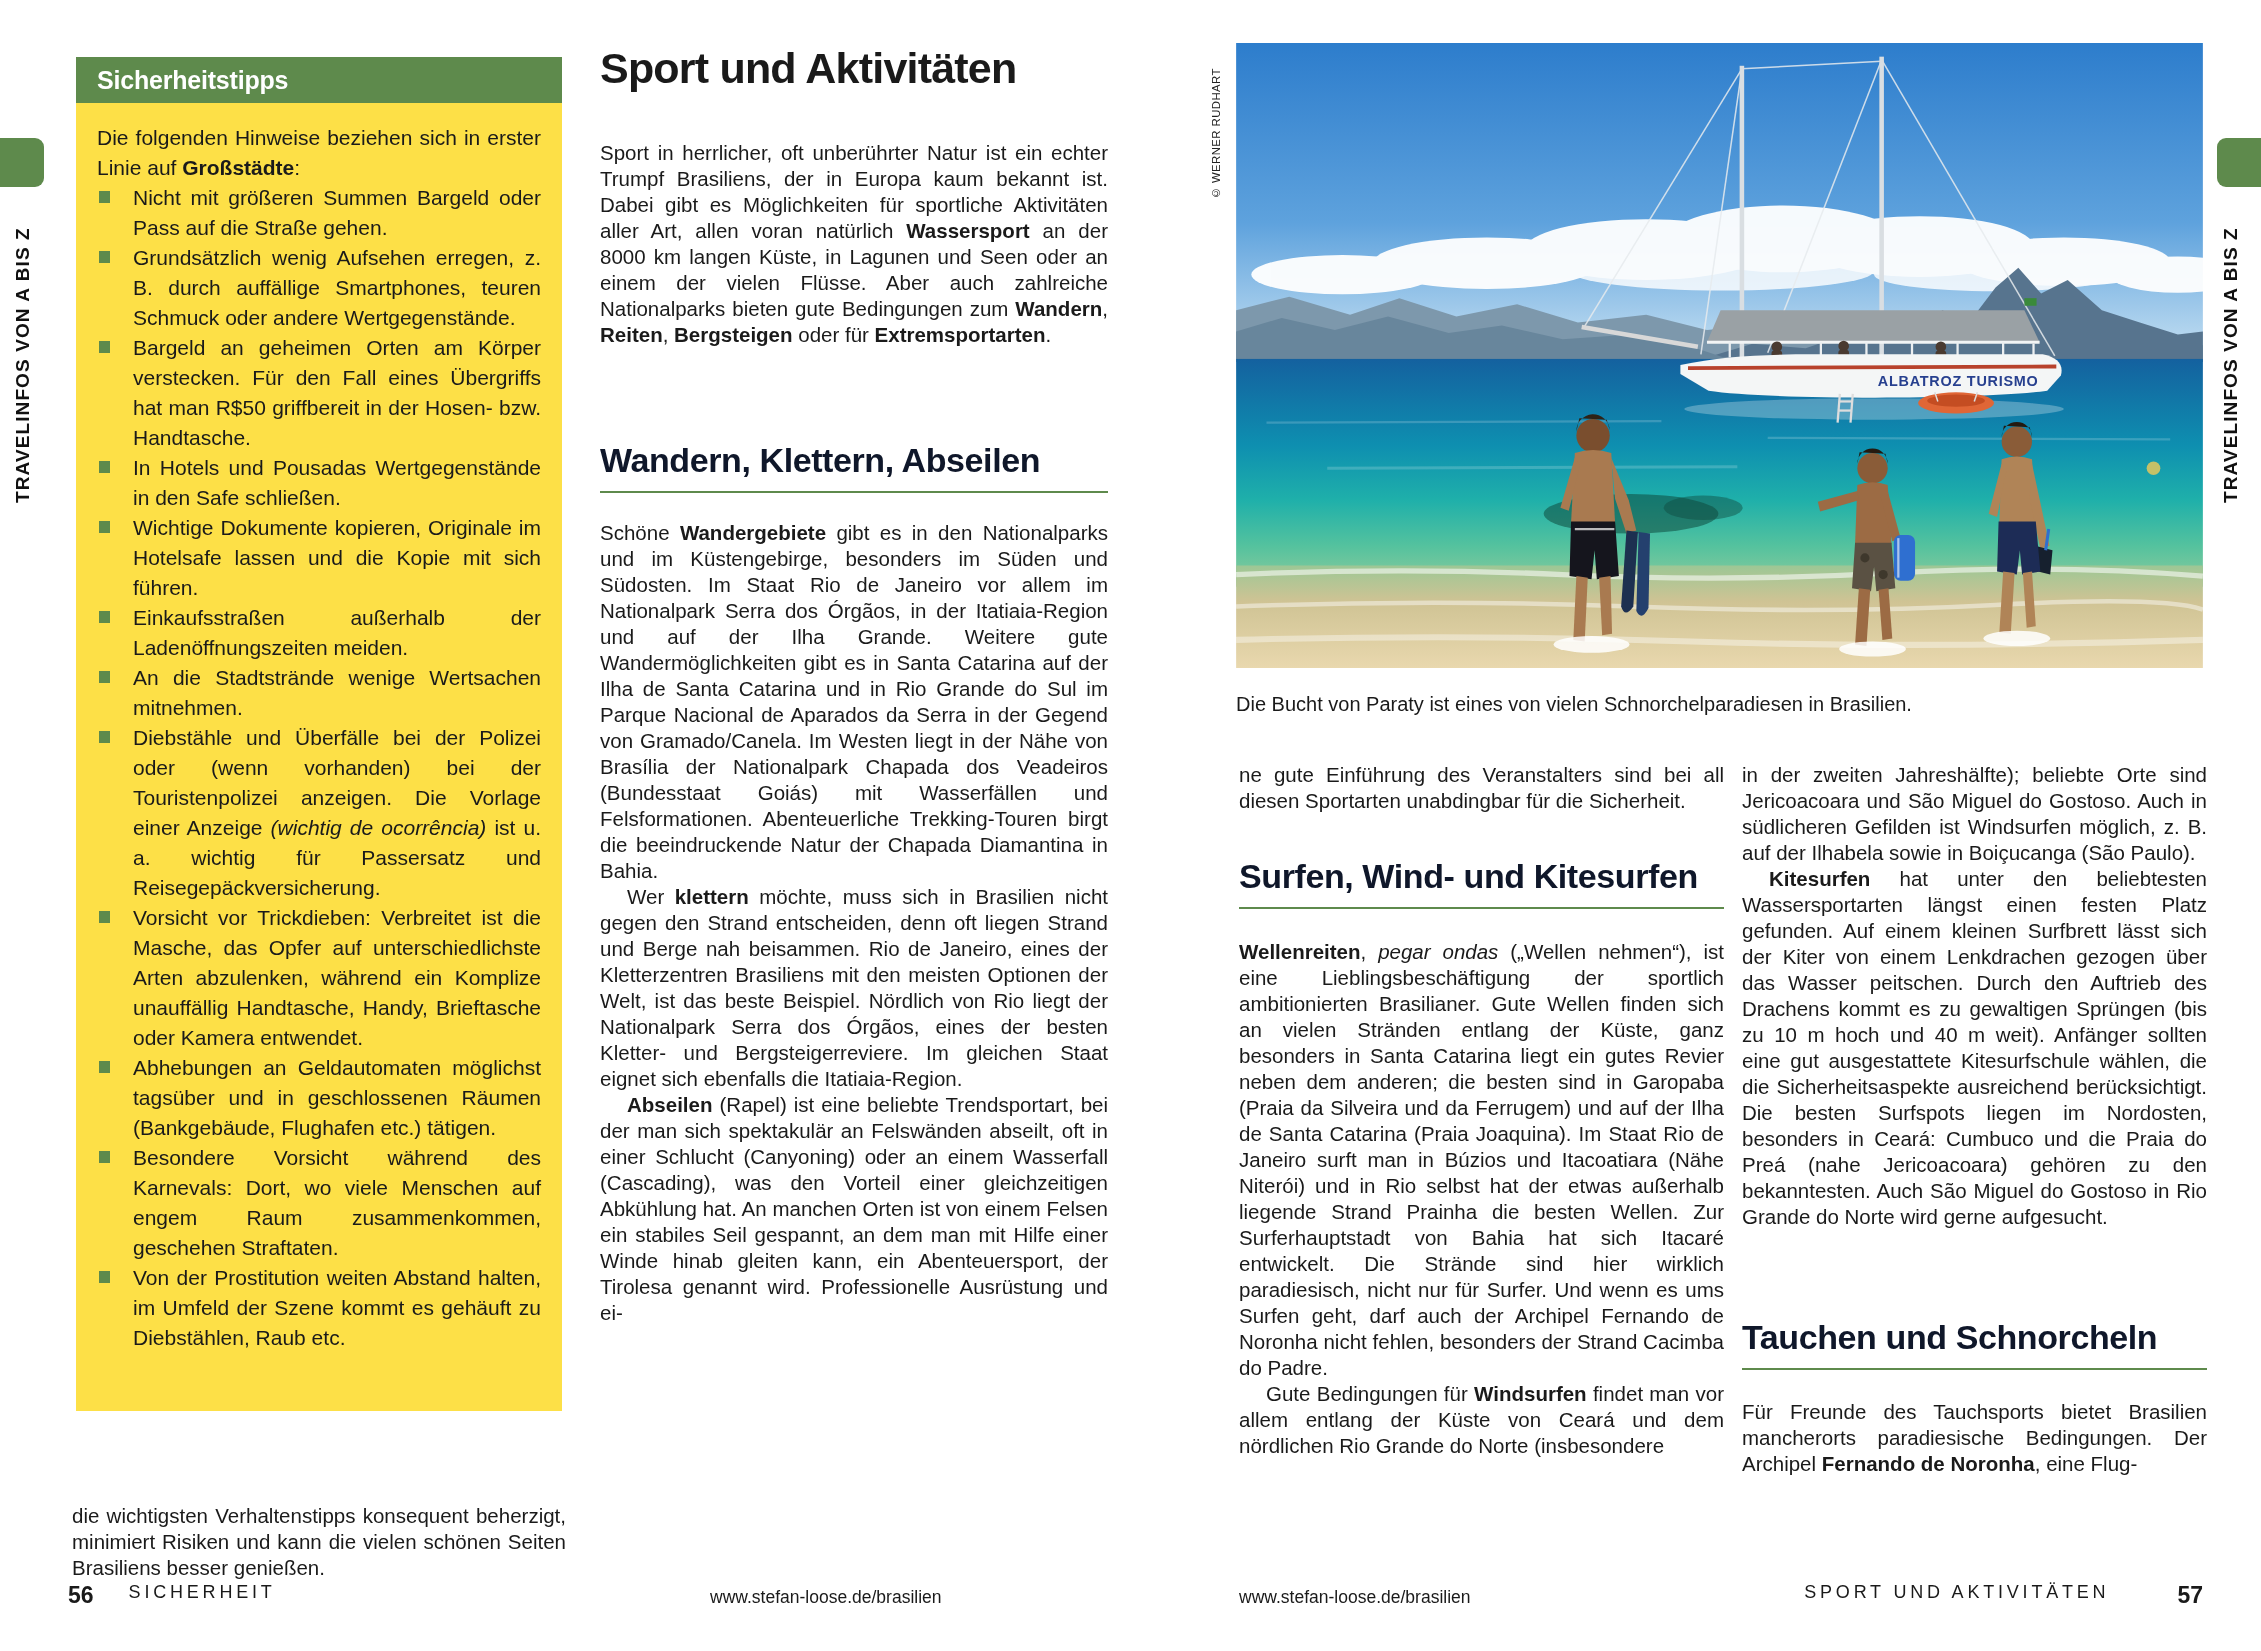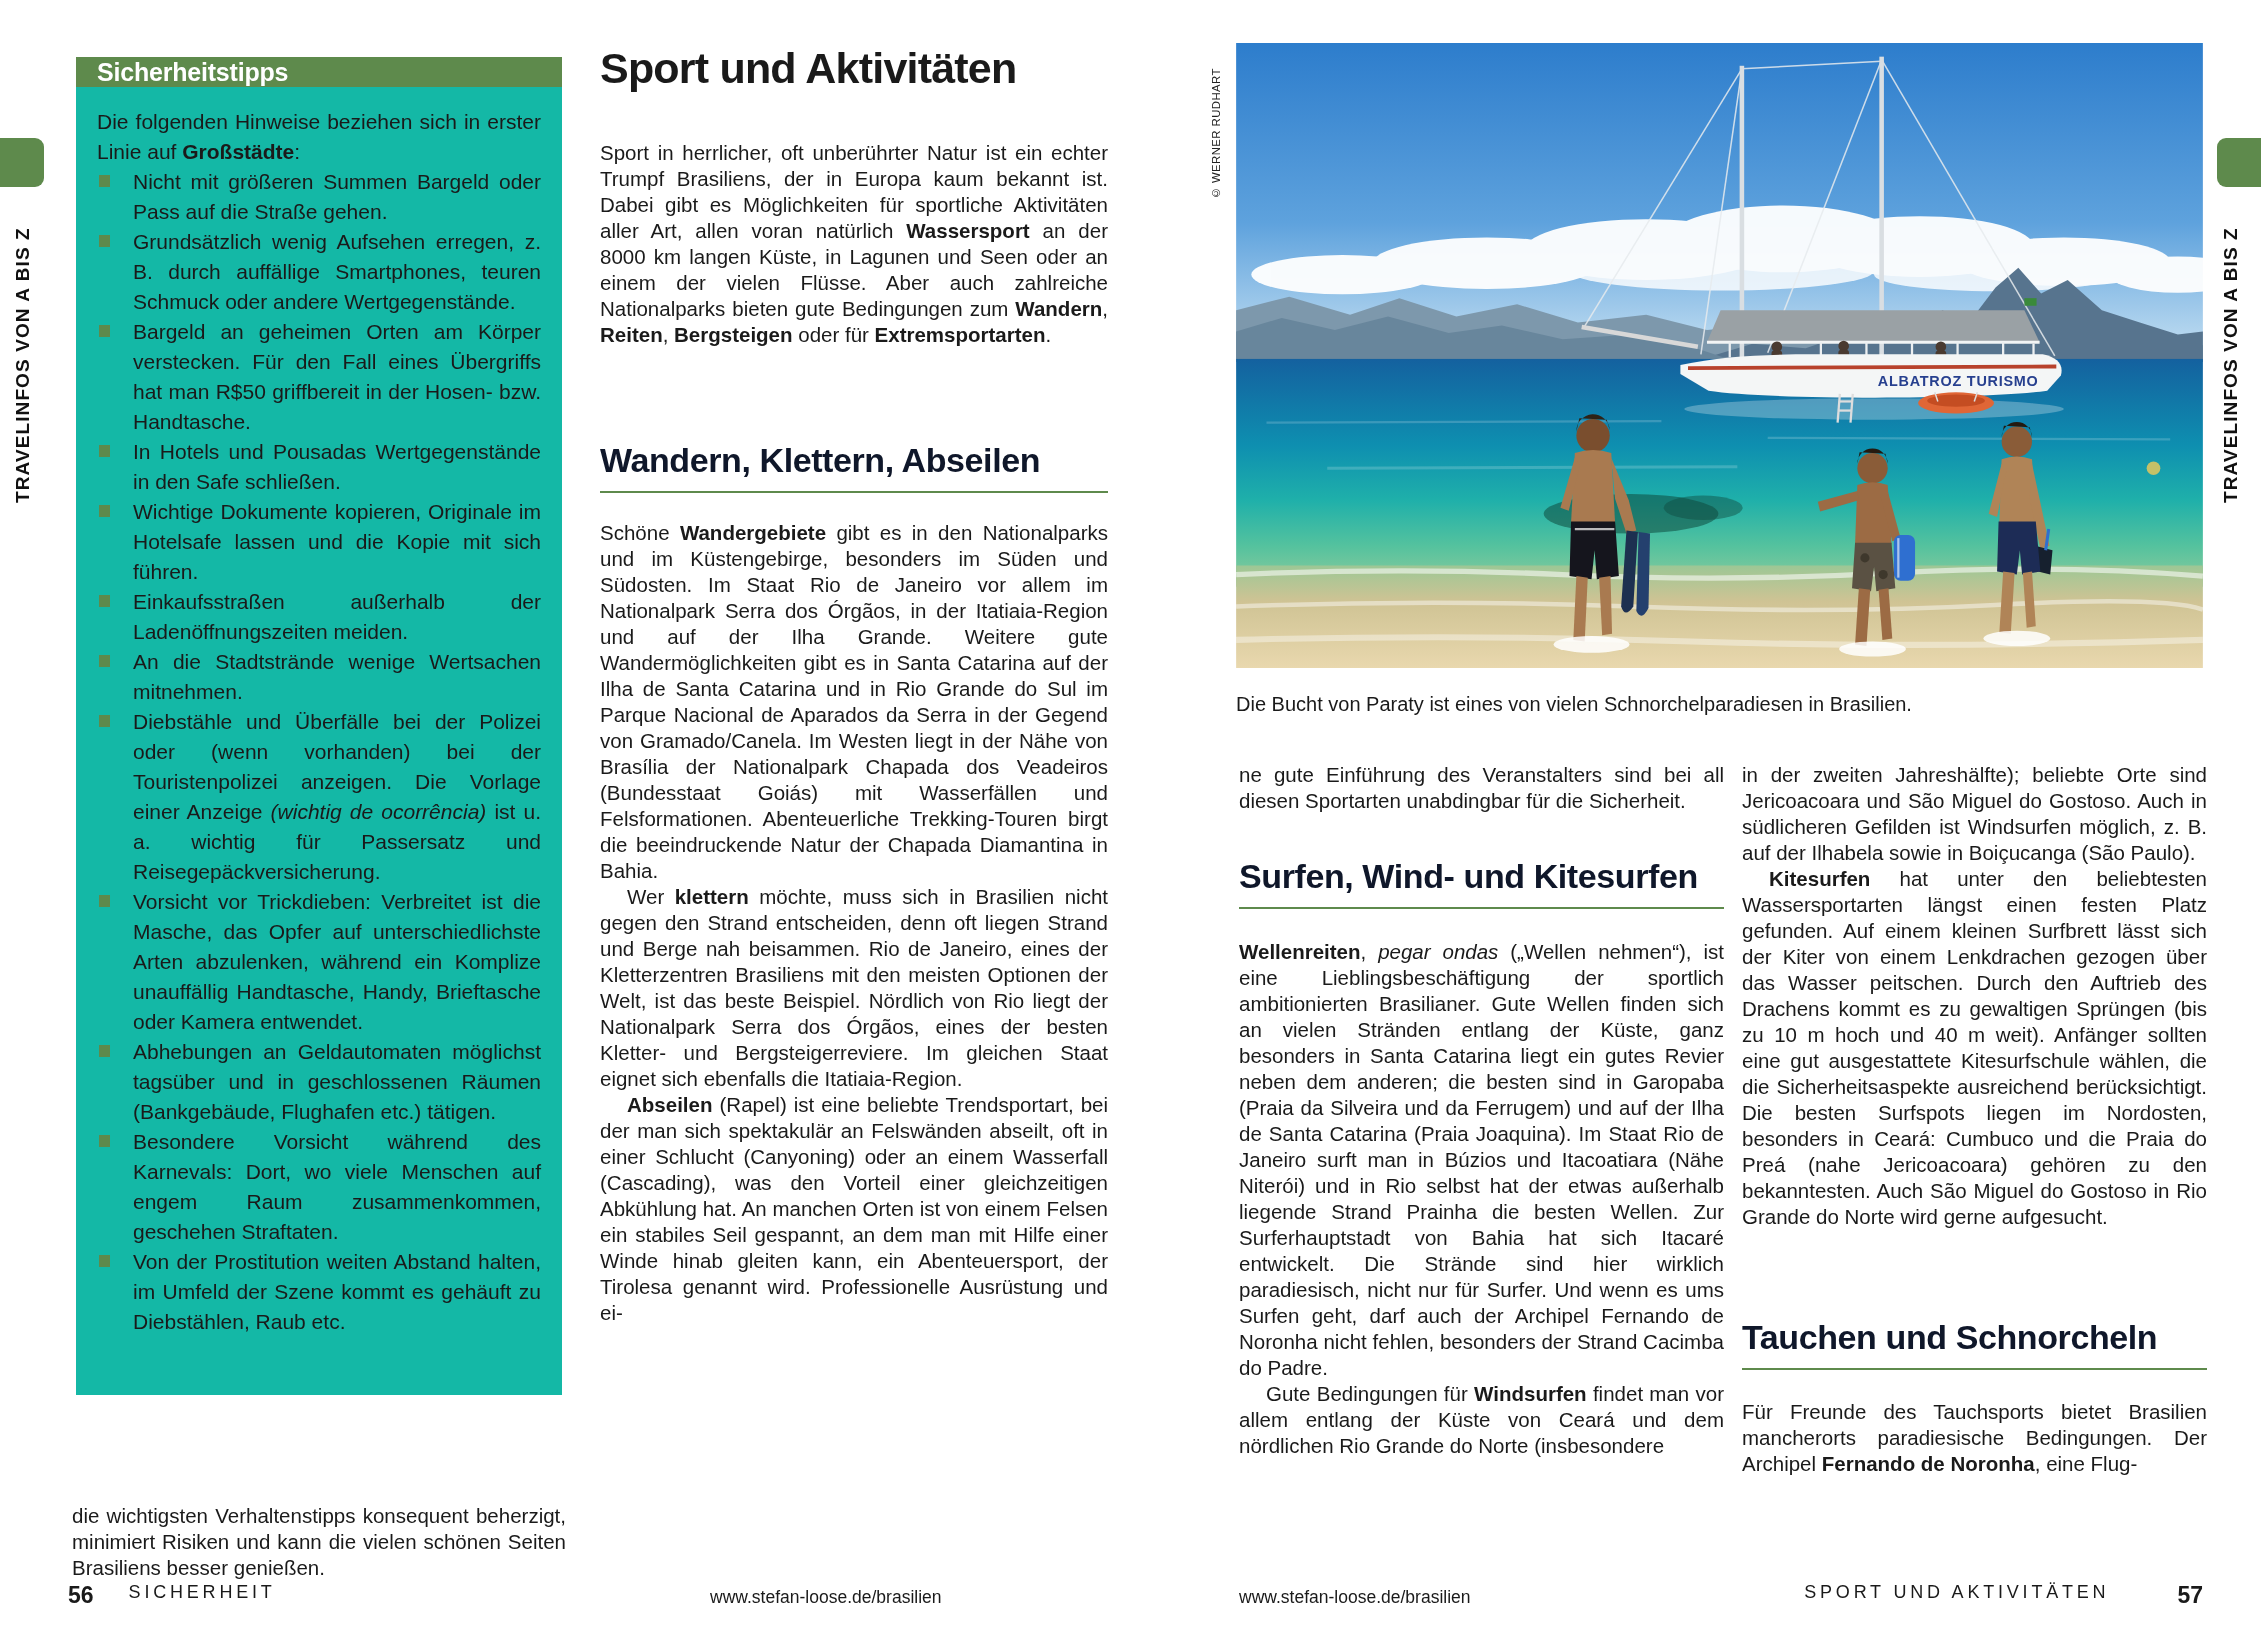--- a/index.html
+++ b/index.html
@@ -19,27 +19,27 @@
   .tab-block.right { border-radius:9px 0 0 9px; }
   .tab-text {
     writing-mode:vertical-rl; transform:rotate(180deg);
     font-weight:bold; font-size:19px; letter-spacing:1.1px;
     color:#111; white-space:nowrap;
   }
 
   
   .sidebar-header {
     background:#5e8a4c; color:#fff;
-    width:486px; height:30px;
+    width:486px; height:46px;
     font-size:25px; font-weight:bold;
     display:flex; align-items:center;
     padding-left:21px; letter-spacing:-0.2px;
   }
   .sidebar-body {
-    background:#14b8a6; width:486px; height:1308px;
+    background:#fde047; width:486px; height:1308px;
     padding:20px 21px 15px 21px;
     font-size:21px; line-height:30px; text-align:justify;
     overflow:hidden;
   }
   .sidebar-body ul { list-style:none; }
   .sidebar-body li { position:relative; padding-left:36px; }
   .bullet {
     position:absolute; left:1.5px; top:8.4px;
     width:11.4px; height:11.4px; background:#5e8a4c;
   }

